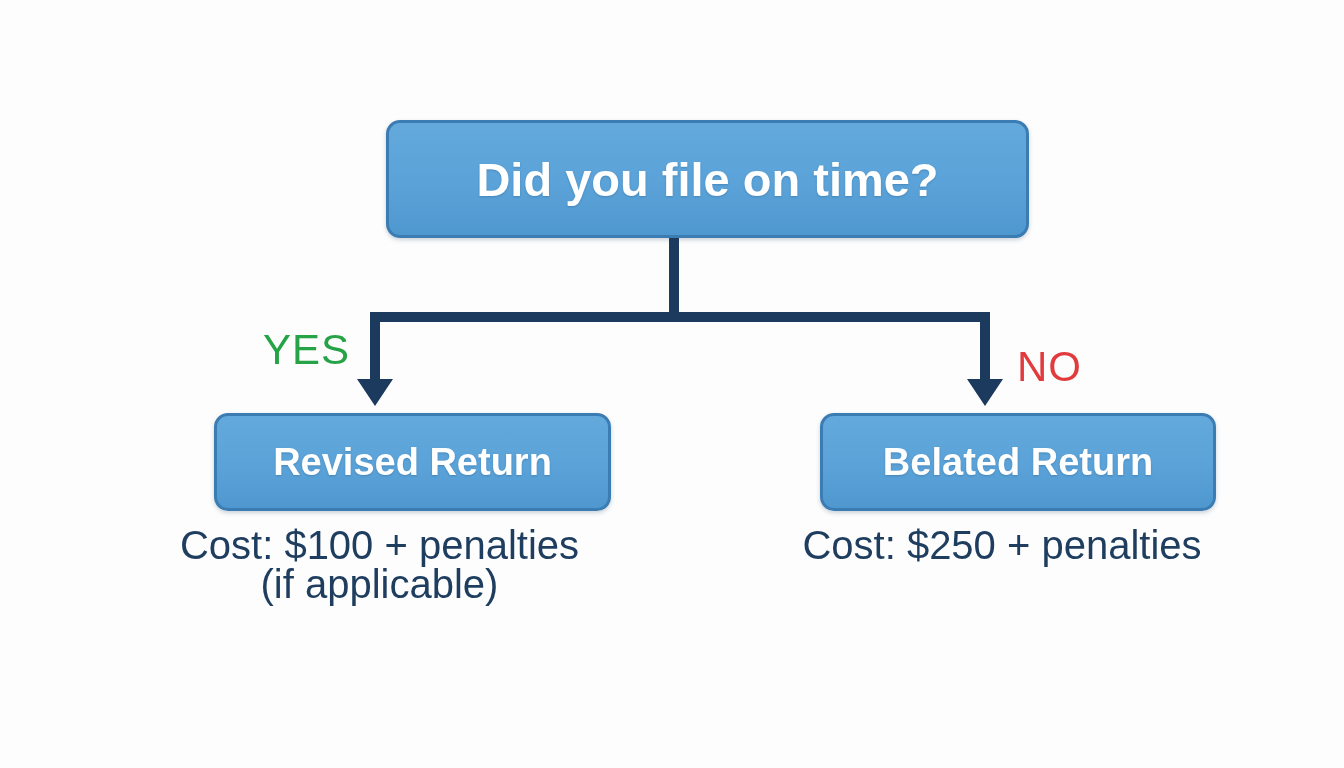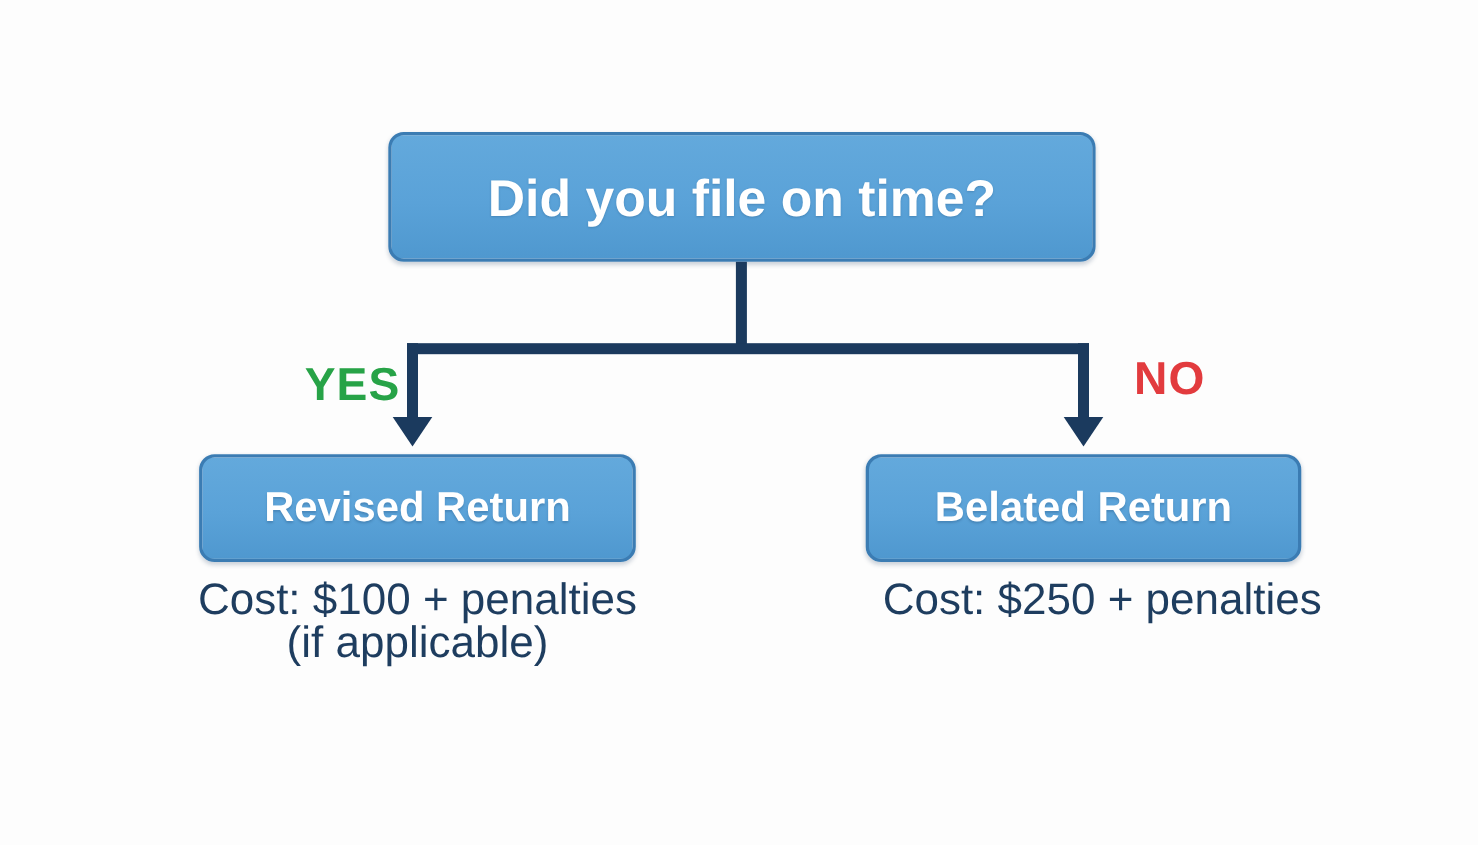--- a/index.html
+++ b/index.html
@@ -23,20 +23,21 @@
     justify-content: center;
     background: linear-gradient(180deg, var(--node-fill-light, #60a7db) 0%, var(--node-fill, #5aa2d8) 55%, #4f98cf 100%);
     border: 3px solid var(--node-border, #3b7cb3);
     border-radius: 14px;
     box-shadow: 0 2px 4px rgba(27, 58, 94, 0.22);
     color: #ffffff;
     font-weight: bold;
     text-shadow: 0 1px 2px rgba(20, 60, 100, 0.25);
     box-sizing: border-box;
     text-align: center;
+    margin-left: 33px;
   }
   .node.top    { left: 353px; top: 120px; width: 643px; height: 118px; font-size: 47px; }
   .node.left   { left: 181px; top: 413px; width: 397px; height: 98px;  font-size: 38px; }
   .node.right  { left: 787px; top: 413px; width: 396px; height: 98px;  font-size: 38px; }
 
   
   .line {
     position: absolute;
     background: var(--connector, #1b3a5e);
   }
@@ -52,27 +53,26 @@
     border-left: 18px solid transparent;
     border-right: 18px solid transparent;
     border-top: 27px solid var(--connector, #1b3a5e);
   }
   .arrowhead.left  { left: 357px; top: 379px; }
   .arrowhead.right { left: 967px; top: 379px; }
 
   
   .branch-label {
     position: absolute;
-    font-weight: bold;
+    font-weight: normal;
     font-size: 42px;
     letter-spacing: 1px;
-    margin-left: 14px;
   }
   .branch-label.yes { left: 263px;  top: 326px; color: var(--yes-color, #27a347); }
-  .branch-label.no  { left: 1017px; top: 320px; color: var(--no-color, #e23b3e); }
+  .branch-label.no  { left: 1017px; top: 343px; color: var(--no-color, #e23b3e); }
 
   
   .cost {
     position: absolute;
     color: var(--cost-color, #1e3d5f);
     font-size: 40px;
     line-height: 39px;
     text-align: center;
     font-weight: 500;
   }

